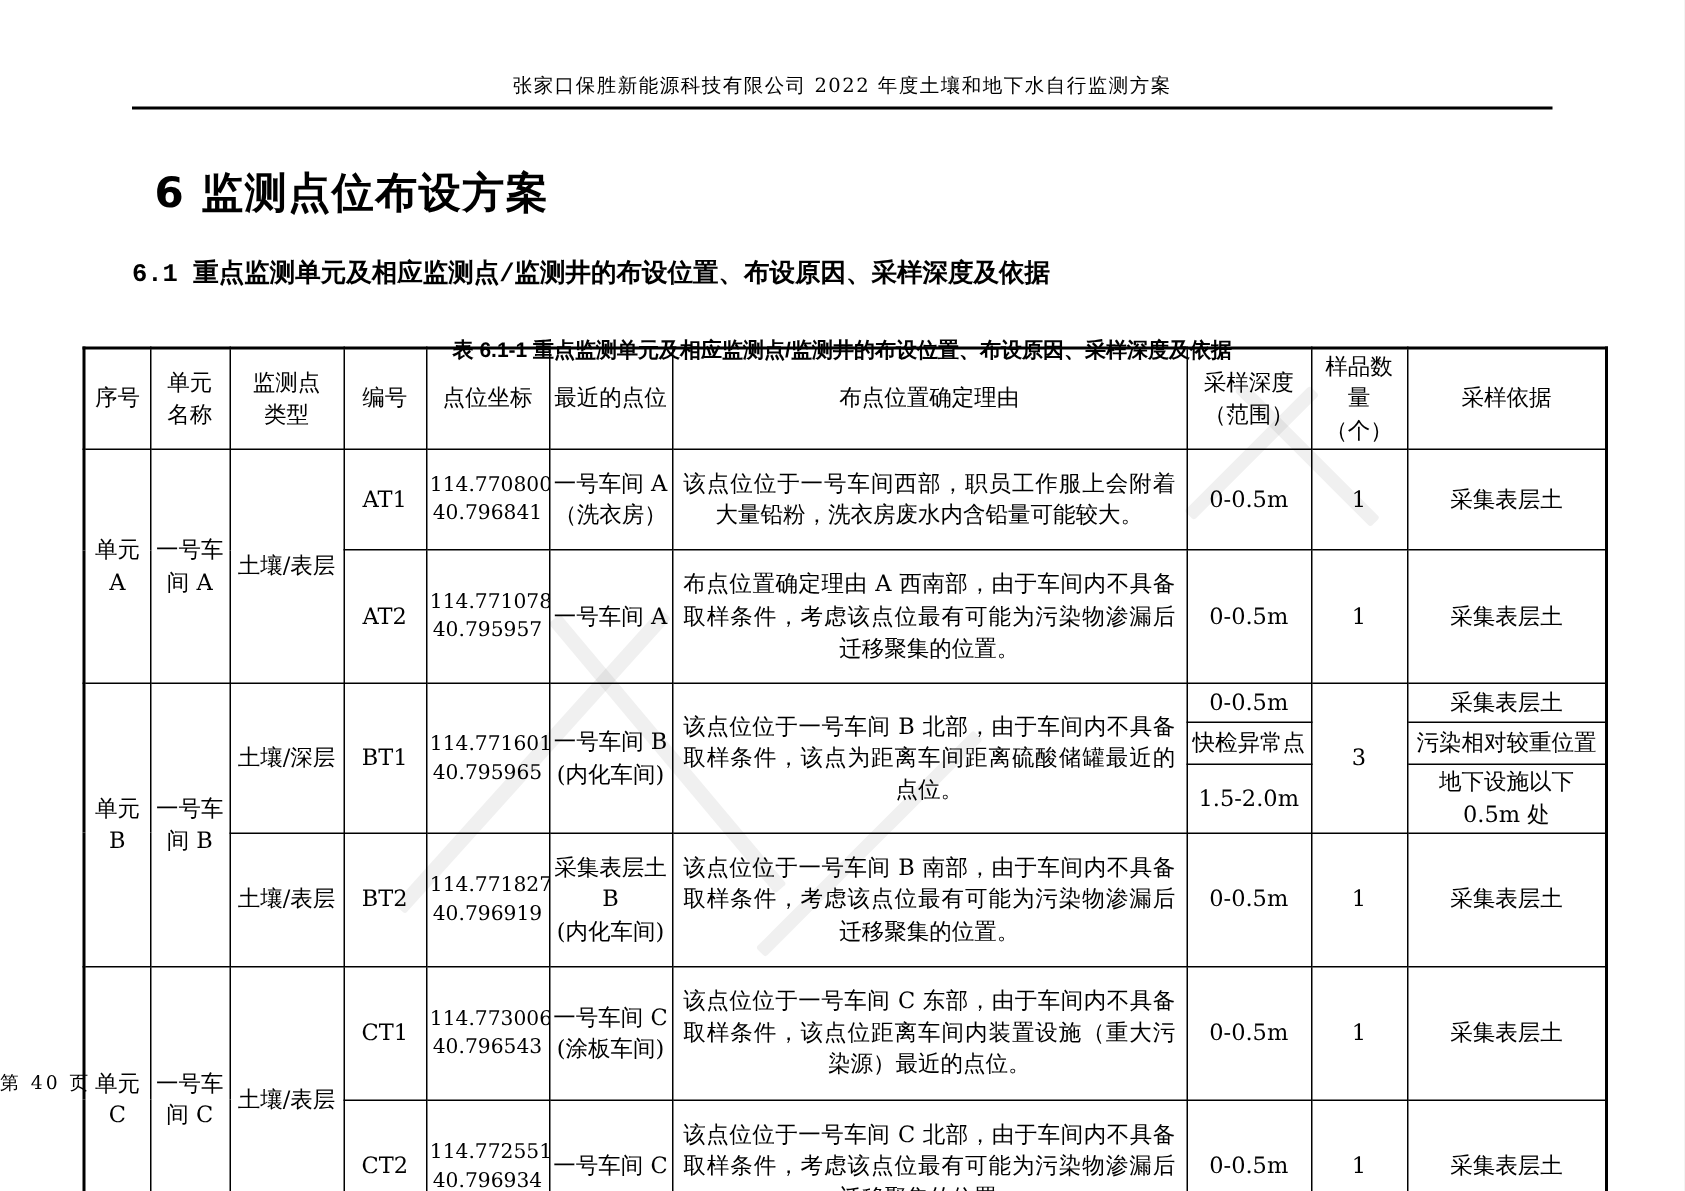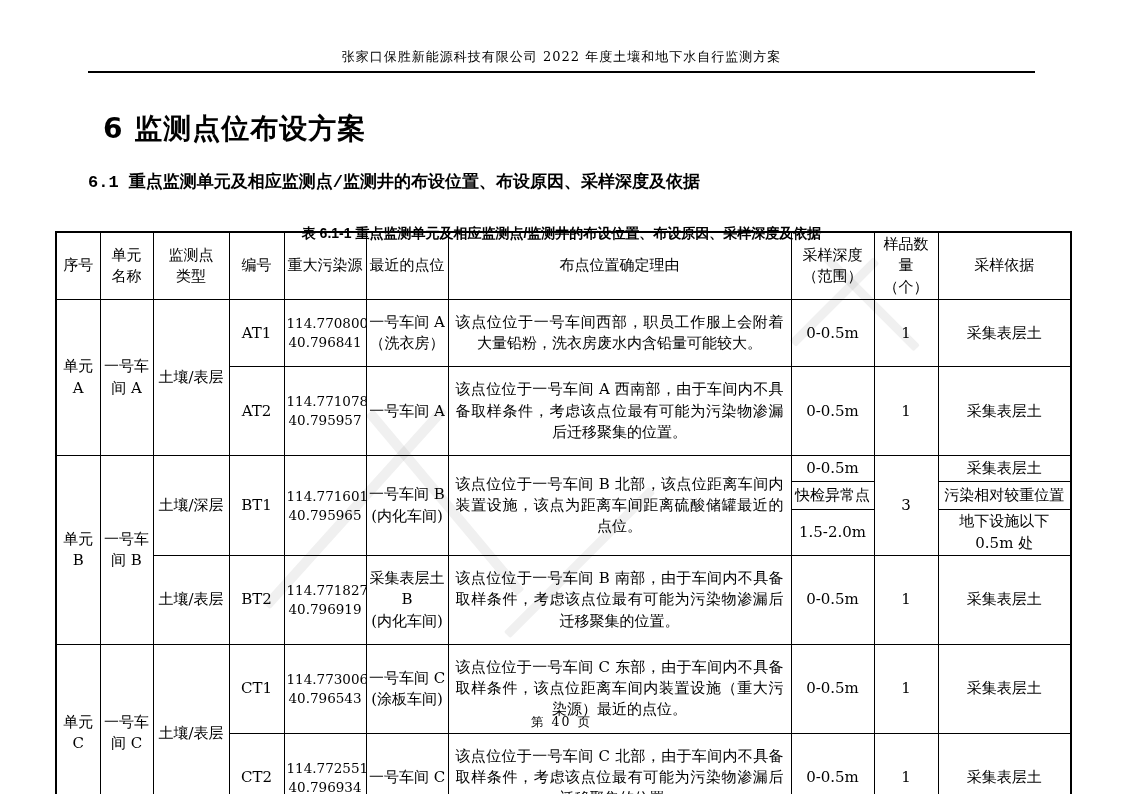--- a/index.html
+++ b/index.html
@@ -53,21 +53,21 @@
   .monitoring-table tbody tr:nth-child(5) { height:42px; }
   .monitoring-table tbody tr:nth-child(6) { height:62px; }
   .monitoring-table tbody tr:nth-child(7) { height:72px; }
   .monitoring-table tbody tr:nth-child(8) { height:70px; }
   .monitoring-table td.coord { font-size:13.5px; }
   .monitoring-table td.reason {
     text-align:justify; text-align-last:center; padding:12px 7px;
   }
   .page-footer {
     position:absolute; top:714px; left:0; width:100%;
-    text-align:center; font-size:12.5px; letter-spacing:2px;
+    text-align:left; font-size:12.5px; letter-spacing:2px;
   }
   .watermark { position:absolute; top:235px; left:55px; width:1015px; height:455px; pointer-events:none; }
   .wm { position:absolute; background:#6e6e6e; opacity:0.10; border-radius:2px; }
   .wm1 { left:775px; top:8px;  width:9px;  height:118px; transform:rotate(45deg); }
   .wm2 { left:812px; top:4px;  width:9px;  height:128px; transform:rotate(-45deg); }
   .wm3 { left:295px; top:140px; width:10px; height:265px; transform:rotate(42deg); }
   .wm4 { left:385px; top:150px; width:10px; height:235px; transform:rotate(-40deg); }
   .wm5 { left:520px; top:225px; width:9px;  height:205px; transform:rotate(45deg); }
 </style>
 </head>
@@ -104,21 +104,21 @@
       <col style="width:133px">
     </colgroup>
     <thead>
       <tr>
           <th>序号</th>
           <th>单元
 名称</th>
           <th>监测点
 类型</th>
           <th>编号</th>
-          <th>重大污染源</th>
+          <th>点位坐标</th>
           <th>最近的点位</th>
           <th>布点位置确定理由</th>
           <th>采样深度
 （范围）</th>
           <th>样品数
 量（个）</th>
           <th>采样依据</th>
         </tr>
     </thead>
     <tbody>
@@ -136,36 +136,36 @@
           <td class="reason">该点位位于一号车间西部，职员工作服上会附着大量铅粉，洗衣房废水内含铅量可能较大。</td>
           <td>0-0.5m</td>
           <td>1</td>
           <td>采集表层土</td>
         </tr>
         <tr>
           <td>AT2</td>
           <td class="coord">114.771078,
 40.795957</td>
           <td>一号车间 A</td>
-          <td class="reason">该点位位于一号车间 A 西南部，由于车间内不具备取样条件，考虑该点位最有可能为污染物渗漏后迁移聚集的位置。</td>
+          <td class="reason">布点位置确定理由 A 西南部，由于车间内不具备取样条件，考虑该点位最有可能为污染物渗漏后迁移聚集的位置。</td>
           <td>0-0.5m</td>
           <td>1</td>
           <td>采集表层土</td>
         </tr>
         <tr>
           <td rowspan="4">单元B</td>
           <td rowspan="4">一号车
 间 B</td>
           <td rowspan="3">土壤/深层</td>
           <td rowspan="3">BT1</td>
           <td rowspan="3" class="coord">114.771601,
 40.795965</td>
           <td rowspan="3">一号车间 B
 (内化车间)</td>
-          <td rowspan="3" class="reason">该点位位于一号车间 B 北部，该点位距离车间内装置设施，该点为距离车间距离硫酸储罐最近的点位。</td>
+          <td rowspan="3" class="reason">该点位位于一号车间 B 北部，由于车间内不具备取样条件，该点为距离车间距离硫酸储罐最近的点位。</td>
           <td>0-0.5m</td>
           <td rowspan="3">3</td>
           <td>采集表层土</td>
         </tr>
         <tr>
           <td>快检异常点</td>
           <td>污染相对较重位置</td>
         </tr>
         <tr>
           <td>1.5-2.0m</td>

